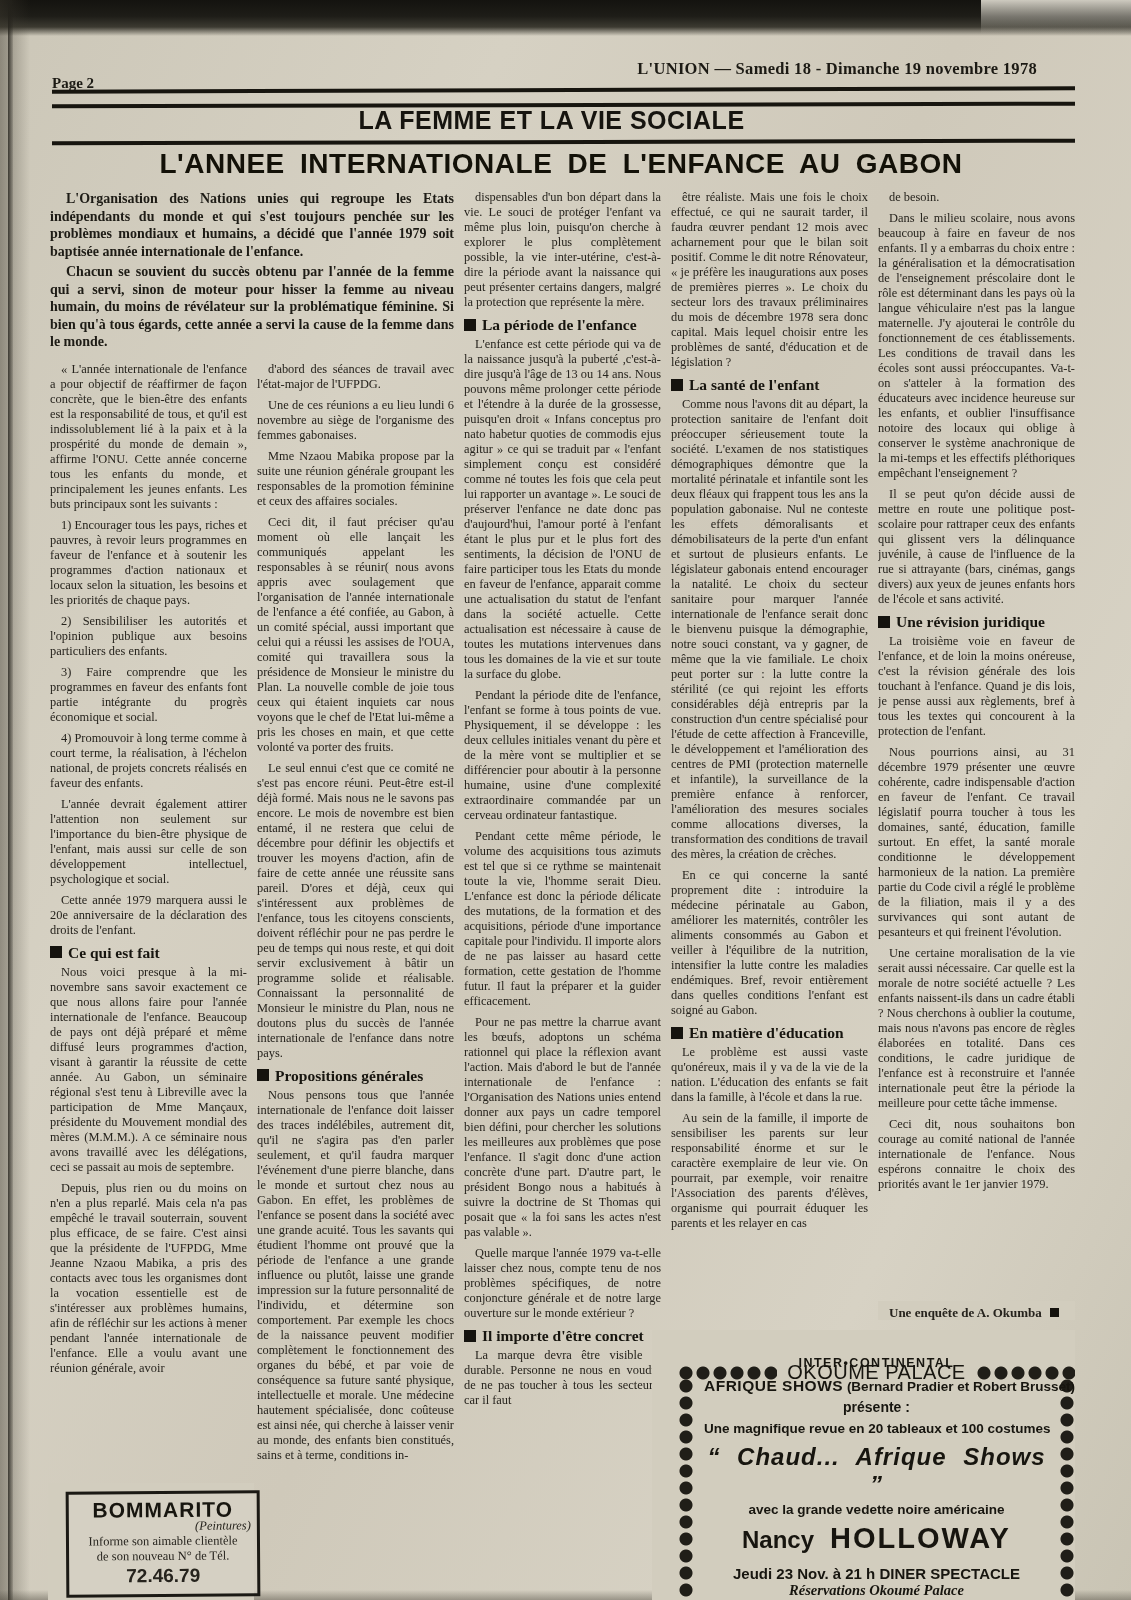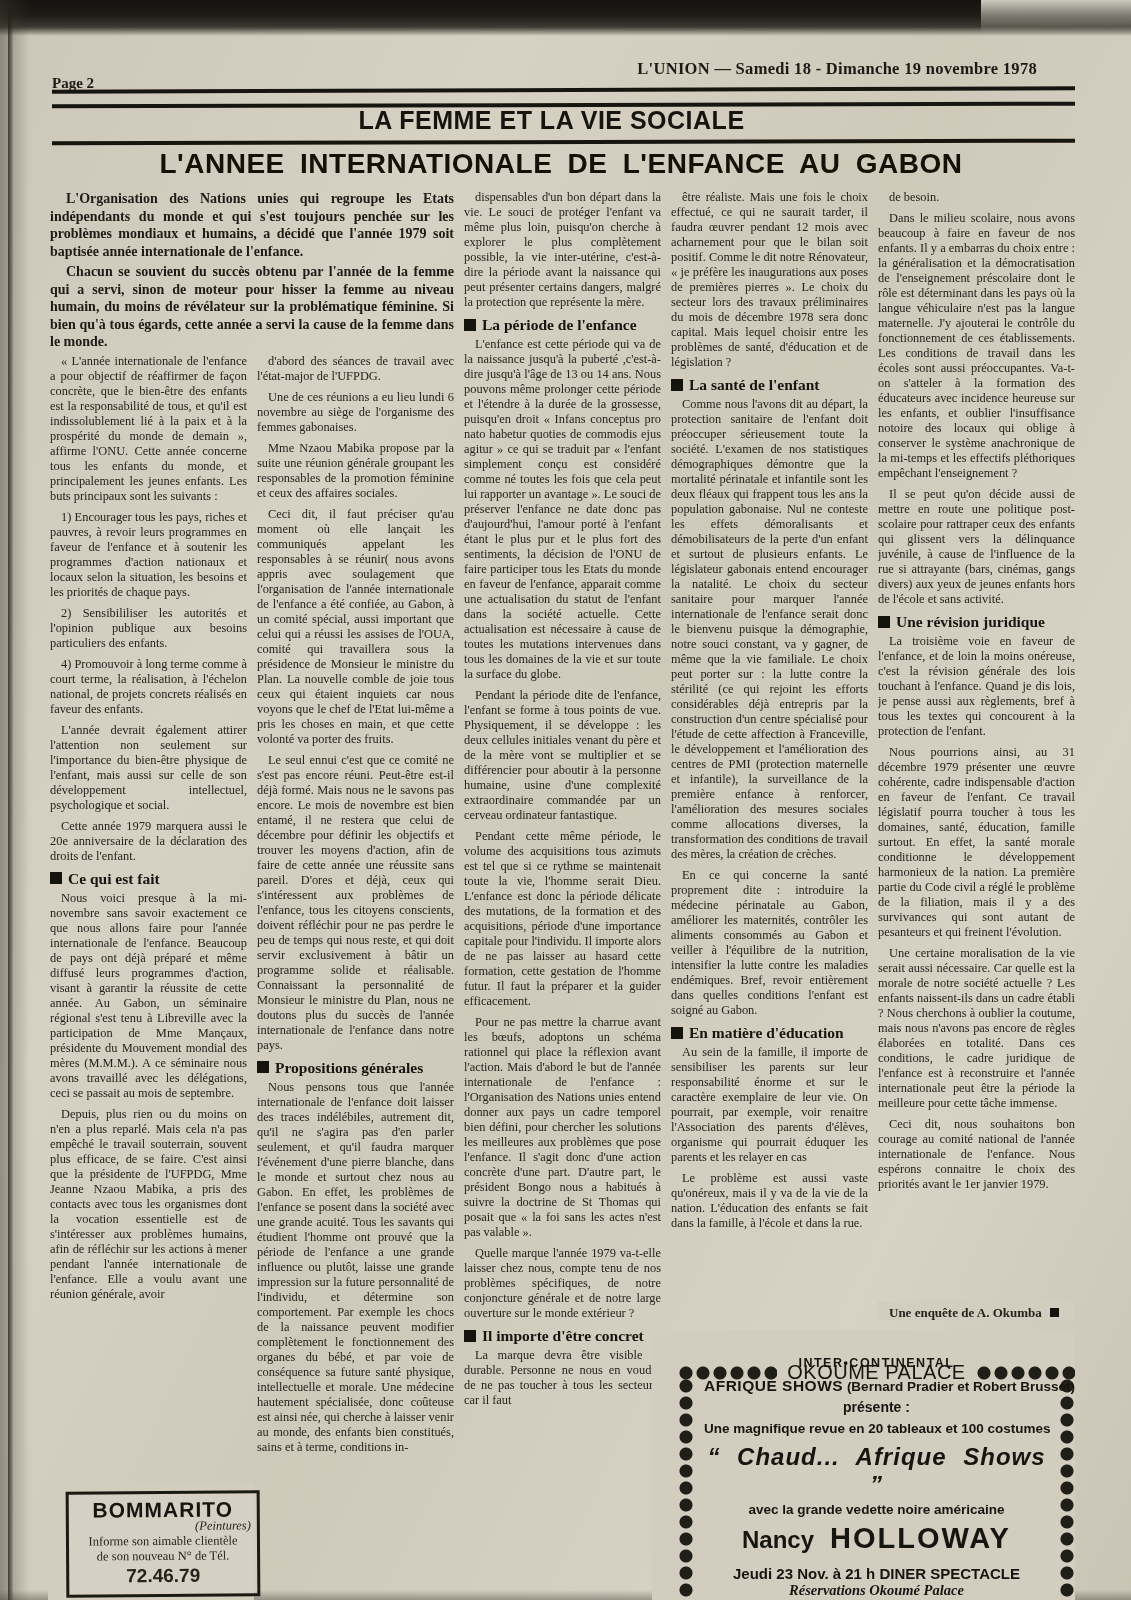--- a/index.html
+++ b/index.html
@@ -32,21 +32,21 @@
     font-family:"Liberation Sans", sans-serif; font-weight:700; font-size:25px;
     letter-spacing:.5px; color:#16140f; transform:translateX(-14px); }
   .headline { position:absolute; top:148px; left:0; right:9px; margin:0; text-align:center;
     font-family:"Liberation Sans", sans-serif; font-weight:700; font-size:28px;
     letter-spacing:.5px; word-spacing:7px; color:#131108; }
 
   .columns { position:absolute; top:190px; left:50px; width:1025px; bottom:0; display:flex; gap:10px; }
   .colpair { width:404px; flex:none; display:flex; flex-direction:column; }
   .lede { font-weight:700; font-size:14px; line-height:17.5px; text-align:justify; color:#1e1c16; }
   .lede p { margin:0 0 3px; text-indent:16px; }
-  .pair-cols { display:flex; gap:10px; flex:1; min-height:0; overflow:hidden; }
+  .pair-cols { display:flex; gap:10px; flex:1; min-height:0; overflow:hidden;margin-top:8px; }
   .col { flex:1; min-width:0; overflow:hidden; font-size:12.4px; line-height:15px; text-align:justify; }
   .col p { margin:0 0 6px; text-indent:11px; }
   .colfix { flex:none; width:197px; }
   .coltrunc { height:1142px; position:relative; }
   .subhead { display:flex; align-items:center; gap:6px; font-weight:700; font-size:15.5px;
     margin:7px 0 5px; text-align:left; color:#17150f; }
   .sq { width:12px; height:12px; background:#15130e; flex:none; }
   .byline { position:absolute; bottom:6px; left:0; right:0; background:#d2cdbe;
     font-weight:700; font-size:13px; text-indent:10px; padding-top:4px; margin:0; text-align:left; }
   .byline::after { content:""; display:inline-block; width:9px; height:9px; background:#15130e; margin-left:8px; }
@@ -112,20 +112,21 @@
     <div class="colpair">
       <div class="lede">
           <p>L'Organisation des Nations unies qui regroupe les Etats indépendants du monde et qui s'est toujours penchée sur les problèmes mondiaux et humains, a décidé que l'année 1979 soit baptisée année internationale de l'enfance.</p>
           <p>Chacun se souvient du succès obtenu par l'année de la femme qui a servi, sinon de moteur pour hisser la femme au niveau humain, du moins de révélateur sur la problématique féminine. Si bien qu'à tous égards, cette année a servi la cause de la femme dans le monde.</p>
         </div>
       <div class="pair-cols">
         <div class="col">
             <p>« L'année internationale de l'enfance a pour objectif de réaffirmer de façon concrète, que le bien-être des enfants est la responsabilité de tous, et qu'il est indissolublement lié à la paix et à la prospérité du monde de demain », affirme l'ONU. Cette année concerne tous les enfants du monde, et principalement les jeunes enfants. Les buts principaux sont les suivants :</p>
             <p>1) Encourager tous les pays, riches et pauvres, à revoir leurs programmes en faveur de l'enfance et à soutenir les programmes d'action nationaux et locaux selon la situation, les besoins et les priorités de chaque pays.</p>
             <p>2) Sensibililiser les autorités et l'opinion publique aux besoins particuliers des enfants.</p>
+            <p>3) Faire comprendre que les programmes en faveur des enfants font partie intégrante du progrès économique et social.</p>
             <p>4) Promouvoir à long terme comme à court terme, la réalisation, à l'échelon national, de projets concrets réalisés en faveur des enfants.</p>
             <p>L'année devrait également attirer l'attention non seulement sur l'importance du bien-être physique de l'enfant, mais aussi sur celle de son développement intellectuel, psychologique et social.</p>
             <p>Cette année 1979 marquera aussi le 20e anniversaire de la déclaration des droits de l'enfant.</p>
             <div class="subhead">
               <span class="sq"></span>
               <span>Ce qui est fait</span>
             </div>
             <p>Nous voici presque à la mi-novembre sans savoir exactement ce que nous allons faire pour l'année internationale de l'enfance. Beaucoup de pays ont déjà préparé et même diffusé leurs programmes d'action, visant à garantir la réussite de cette année. Au Gabon, un séminaire régional s'est tenu à Libreville avec la participation de Mme Mançaux, présidente du Mouvement mondial des mères (M.M.M.). A ce séminaire nous avons travaillé avec les délégations, ceci se passait au mois de septembre.</p>
             <p>Depuis, plus rien ou du moins on n'en a plus reparlé. Mais cela n'a pas empêché le travail souterrain, souvent plus efficace, de se faire. C'est ainsi que la présidente de l'UFPDG, Mme Jeanne Nzaou Mabika, a pris des contacts avec tous les organismes dont la vocation essentielle est de s'intéresser aux problèmes humains, afin de réfléchir sur les actions à mener pendant l'année internationale de l'enfance. Elle a voulu avant une réunion générale, avoir</p>
           </div>
@@ -165,22 +166,22 @@
         <div class="subhead">
           <span class="sq"></span>
           <span>La santé de l'enfant</span>
         </div>
         <p>Comme nous l'avons dit au départ, la protection sanitaire de l'enfant doit préoccuper sérieusement toute la société. L'examen de nos statistiques démographiques démontre que la mortalité périnatale et infantile sont les deux fléaux qui frappent tous les ans la population gabonaise. Nul ne conteste les effets démoralisants et démobilisateurs de la perte d'un enfant et surtout de plusieurs enfants. Le législateur gabonais entend encourager la natalité. Le choix du secteur sanitaire pour marquer l'année internationale de l'enfance serait donc le bienvenu puisque la démographie, notre souci constant, va y gagner, de même que la vie familiale. Le choix peut porter sur : la lutte contre la stérilité (ce qui rejoint les efforts considérables déjà entrepris par la construction d'un centre spécialisé pour l'étude de cette affection à Franceville, le développement et l'amélioration des centres de PMI (protection maternelle et infantile), la surveillance de la première enfance à renforcer, l'amélioration des mesures sociales comme allocations diverses, la transformation des conditions de travail des mères, la création de crèches.</p>
         <p>En ce qui concerne la santé proprement dite : introduire la médecine périnatale au Gabon, améliorer les maternités, contrôler les aliments consommés au Gabon et veiller à l'équilibre de la nutrition, intensifier la lutte contre les maladies endémiques. Bref, revoir entièrement dans quelles conditions l'enfant est soigné au Gabon.</p>
         <div class="subhead">
           <span class="sq"></span>
           <span>En matière d'éducation</span>
         </div>
+        <p>Le problème est aussi vaste qu'onéreux, mais il y va de la vie de la nation. L'éducation des enfants se fait dans la famille, à l'école et dans la rue.</p>
         <p>Au sein de la famille, il importe de sensibiliser les parents sur leur responsabilité énorme et sur le caractère exemplaire de leur vie. On pourrait, par exemple, voir renaitre l'Association des parents d'élèves, organisme qui pourrait éduquer les parents et les relayer en cas</p>
-        <p>Le problème est aussi vaste qu'onéreux, mais il y va de la vie de la nation. L'éducation des enfants se fait dans la famille, à l'école et dans la rue.</p>
       </div>
     <div class="col colfix coltrunc">
         <p>de besoin.</p>
         <p>Dans le milieu scolaire, nous avons beaucoup à faire en faveur de nos enfants. Il y a embarras du choix entre : la généralisation et la démocratisation de l'enseignement préscolaire dont le rôle est déterminant dans les pays où la langue véhiculaire n'est pas la langue maternelle. J'y ajouterai le contrôle du fonctionnement de ces établissements. Les conditions de travail dans les écoles sont aussi préoccupantes. Va-t-on s'atteler à la formation des éducateurs avec incidence heureuse sur les enfants, et oublier l'insuffisance notoire des locaux qui oblige à conserver le système anachronique de la mi-temps et les effectifs pléthoriques empêchant l'enseignement ?</p>
         <p>Il se peut qu'on décide aussi de mettre en route une politique post-scolaire pour rattraper ceux des enfants qui glissent vers la délinquance juvénile, à cause de l'influence de la rue si attrayante (bars, cinémas, gangs divers) aux yeux de jeunes enfants hors de l'école et sans activité.</p>
         <div class="subhead">
           <span class="sq"></span>
           <span>Une révision juridique</span>
         </div>
         <p>La troisième voie en faveur de l'enfance, et de loin la moins onéreuse, c'est la révision générale des lois touchant à l'enfance. Quand je dis lois, je pense aussi aux règlements, bref à tous les textes qui concourent à la protection de l'enfant.</p>

